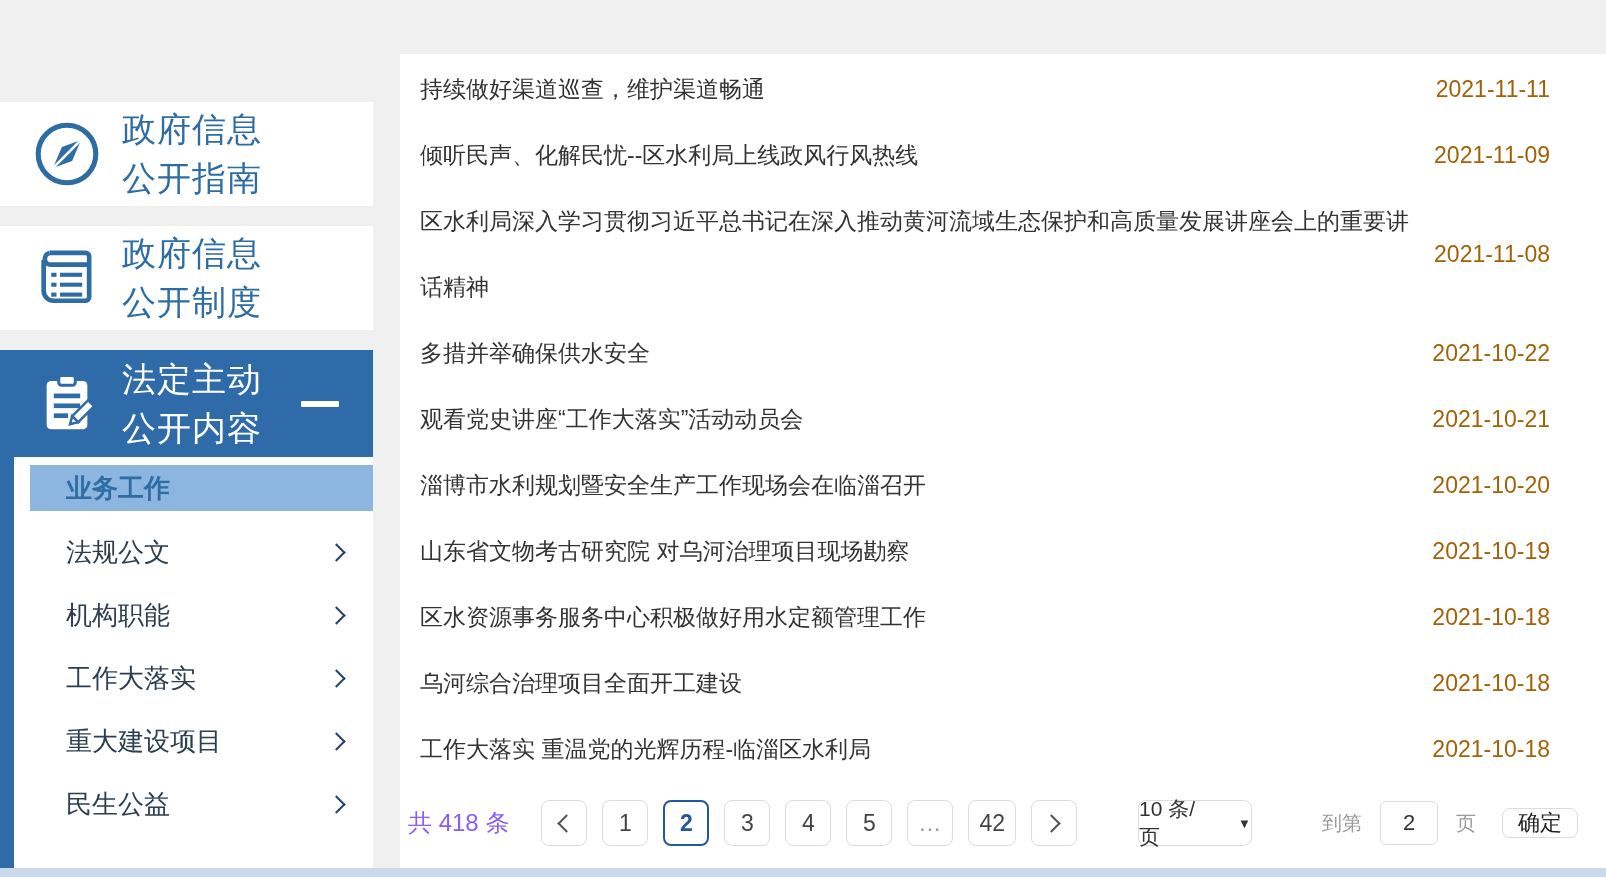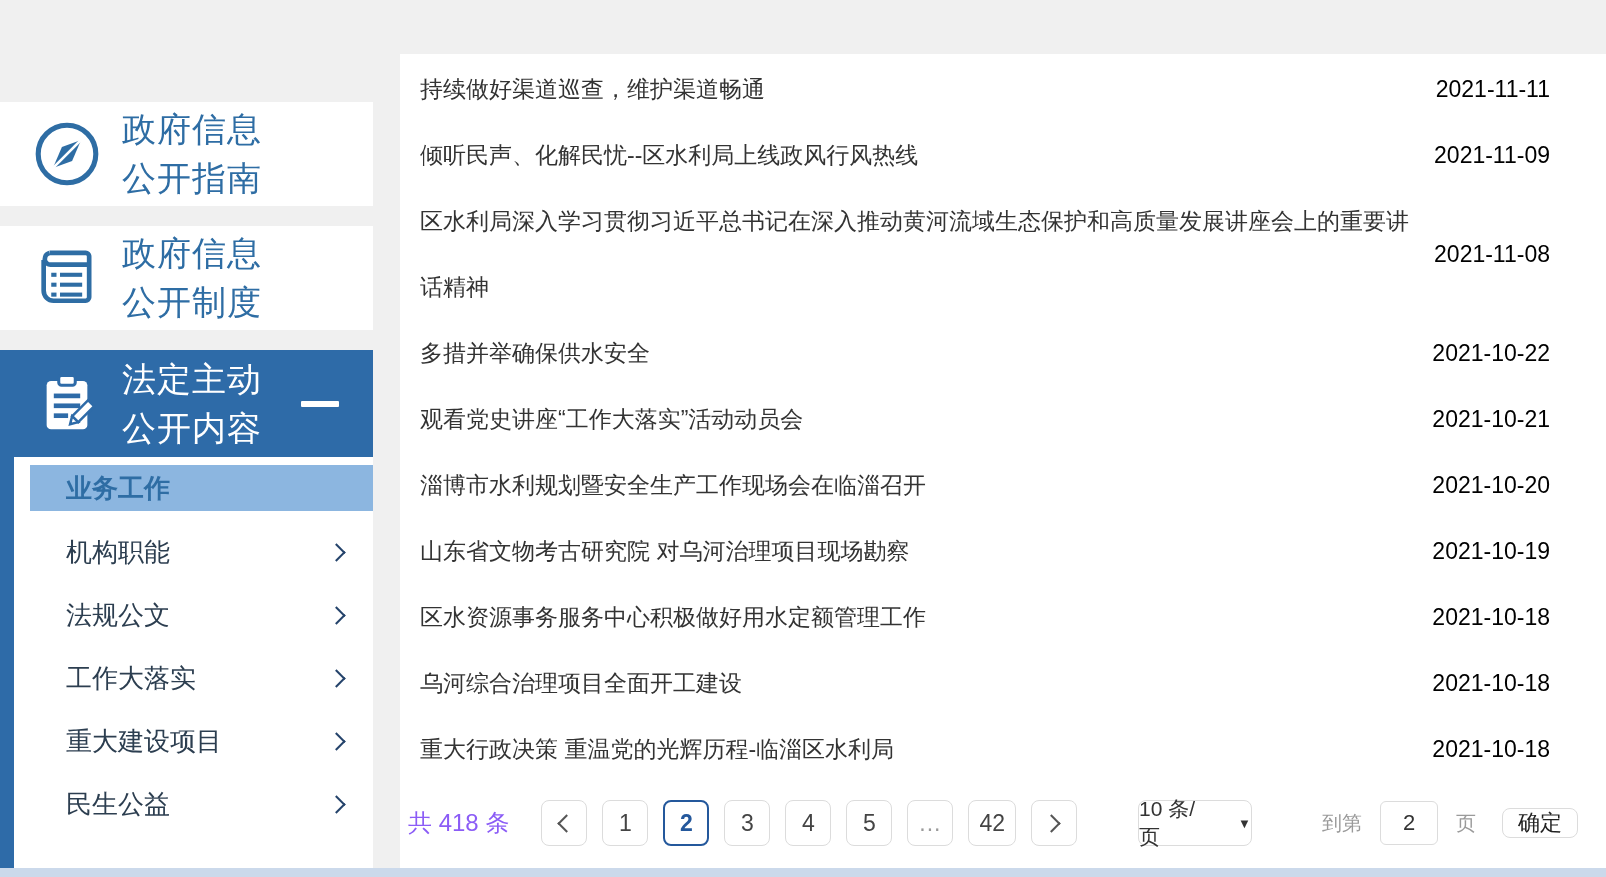--- a/index.html
+++ b/index.html
@@ -42,21 +42,21 @@
   }
 
   
   .main {
     position:absolute; left:400px; top:54px; width:1206px; height:814px;
     background:#ffffff;
   }
   .news-list { padding:2px 56px 0 20px; }
   .news-row { display:flex; align-items:center; cursor:pointer; }
   .news-title { flex:1; font-size:23px; color:#333333; line-height:66px; padding-right:10px; }
-  .news-date { font-size:23px; color:#000000; line-height:66px; white-space:nowrap; text-align:right; }
+  .news-date { font-size:23px; color:#a16207; line-height:66px; white-space:nowrap; text-align:right; }
 
   
   .pagination {
     display:flex; align-items:center;
     height:70px; padding:0 28px 0 8px; margin-top:6px;
   }
   .total-label { font-size:24px; color:#8b5cf6; margin-right:32px; white-space:nowrap; }
   .page-btn {
     min-width:46px; height:46px; padding:0 10px;
     border:1px solid #dcdcdc; border-radius:8px; background:#ffffff;
@@ -149,25 +149,25 @@
       <div>公开内容</div>
     </span>
     <span class="minus-bar"></span>
   </div>
 
   <div class="submenu">
     <div class="submenu-item active">
       <span>业务工作</span>
     </div>
     <div class="submenu-item">
+      <span>法规公文</span>
+      <span class="chev"></span>
+    </div>
+    <div class="submenu-item">
       <span>机构职能</span>
-      <span class="chev"></span>
-    </div>
-    <div class="submenu-item">
-      <span>法规公文</span>
       <span class="chev"></span>
     </div>
     <div class="submenu-item">
       <span>工作大落实</span>
       <span class="chev"></span>
     </div>
     <div class="submenu-item">
       <span>重大建设项目</span>
       <span class="chev"></span>
     </div>
@@ -210,21 +210,21 @@
     </div>
     <div class="news-row">
       <span class="news-title">区水资源事务服务中心积极做好用水定额管理工作</span>
       <span class="news-date">2021-10-18</span>
     </div>
     <div class="news-row">
       <span class="news-title">乌河综合治理项目全面开工建设</span>
       <span class="news-date">2021-10-18</span>
     </div>
     <div class="news-row">
-      <span class="news-title">重大行政决策 重温党的光辉历程-临淄区水利局</span>
+      <span class="news-title">工作大落实 重温党的光辉历程-临淄区水利局</span>
       <span class="news-date">2021-10-18</span>
     </div>
   </div>
 
   <div class="pagination">
     <span class="total-label">共 418 条</span>
 
     <div class="page-btn">
       <span class="arrow left"></span>
     </div>

